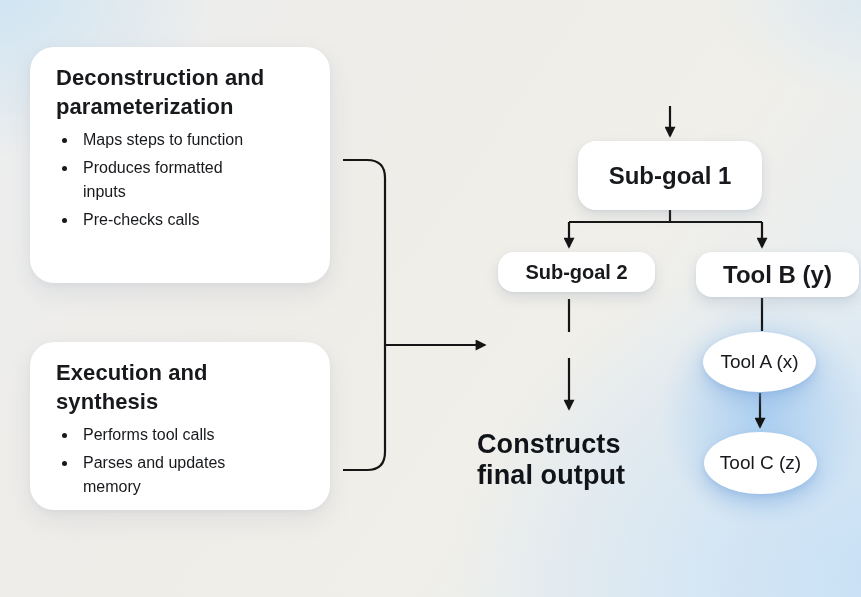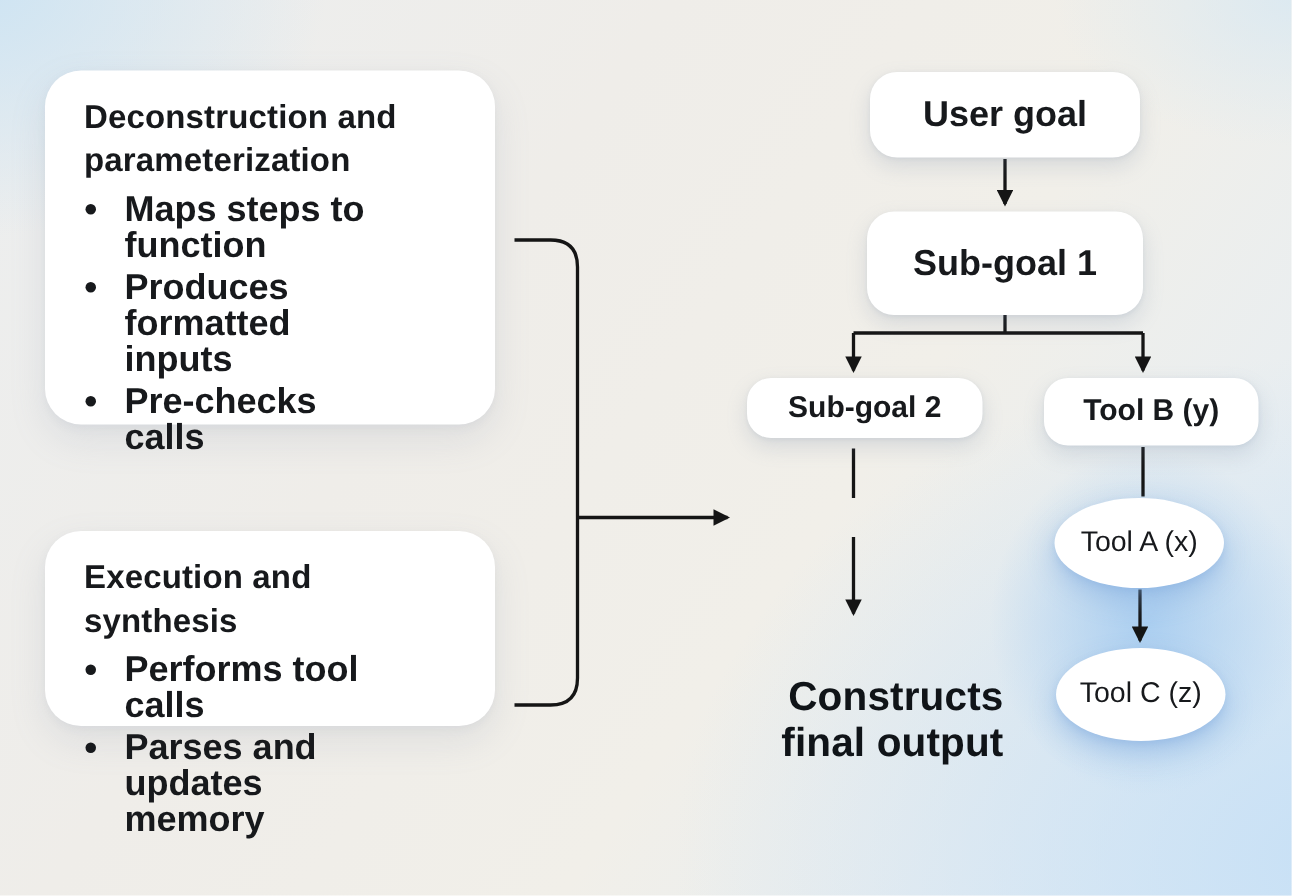--- a/index.html
+++ b/index.html
@@ -36,54 +36,54 @@
   svg.connectors .ah{fill:var(--line);stroke:none}
 
   
   .card{
     position:absolute;left:30px;width:300px;
     background:var(--card_bg);border-radius:24px;
     box-shadow:0 10px 24px rgba(128,144,170,.16), 0 2px 6px rgba(128,144,170,.08);
     padding:16px 20px 28px 26px;
   }
   .card-1{top:47px;height:236px}
-  .card-2{top:354px;height:130px}
+  .card-2{top:342px;height:168px}
   .card h2{
     font-size:22px;line-height:29px;font-weight:700;
     letter-spacing:.1px;max-width:235px;
   }
   .card ul{margin:7px 0 0 0;padding-left:22px;list-style:disc}
   .card li{
-    font-size:24px;line-height:24px;font-weight:700;
+    font-size:16px;line-height:24px;font-weight:400;
     padding-left:5px;margin-bottom:4px;max-width:188px;
   }
 
   
   .node{
     position:absolute;display:flex;align-items:center;justify-content:center;
     background:var(--card_bg);
     box-shadow:0 6px 14px rgba(108,130,160,.20), 0 1px 3px rgba(108,130,160,.10);
     font-weight:600;white-space:nowrap;
   }
   .rect{border-radius:18px}
   .n-user-goal {left:580px;top:48px; width:180px;height:57px;font-size:24px}
   .n-sub-goal-1{left:578px;top:141px;width:184px;height:69px;font-size:24px}
   .n-sub-goal-2{left:498px;top:252px;width:157px;height:40px;font-size:20px;border-radius:16px}
-  .n-tool-b    {left:696px;top:252px;width:143px;height:45px;font-size:20px;border-radius:16px}
+  .n-tool-b    {left:696px;top:252px;width:163px;height:45px;font-size:24px;border-radius:16px}
   .ellipse{
     border-radius:50%;font-weight:500;font-size:19px;
     box-shadow:0 8px 18px rgba(120,165,220,.45), 0 2px 5px rgba(120,165,220,.25);
   }
   .n-tool-a{left:703px;top:332px;width:113px;height:60px}
   .n-tool-c{left:704px;top:432px;width:113px;height:62px}
 
   .output-caption{
     position:absolute;left:477px;top:429px;width:192px;
-    text-align:right;font-size:27px;line-height:31px;font-weight:700;
-    color:#101418;letter-spacing:.1px;margin-top:20px;
+    text-align:left;font-size:27px;line-height:31px;font-weight:700;
+    color:#101418;letter-spacing:.1px;
   }
 </style>
 </head>
 <body>
 
 <div class="stage">
 
   <div class="glow"></div>
 
   <svg class="connectors" viewBox="0 0 861 597" xmlns="http://www.w3.org/2000/svg">
@@ -122,21 +122,20 @@
   </div>
 
   <div class="card card-2">
     <h2>Execution and synthesis</h2>
     <ul>
       <li>Performs tool calls</li>
       <li>Parses and updates memory</li>
     </ul>
   </div>
 
-  <div class="node rect n-user-goal">User goal</div>
   <div class="node rect n-sub-goal-1">Sub-goal 1</div>
   <div class="node n-sub-goal-2">Sub-goal 2</div>
   <div class="node n-tool-b">Tool B (y)</div>
   <div class="node ellipse n-tool-a">Tool A (x)</div>
   <div class="node ellipse n-tool-c">Tool C (z)</div>
 
   <div class="output-caption">Constructs final output</div>
 
 </div>
 

